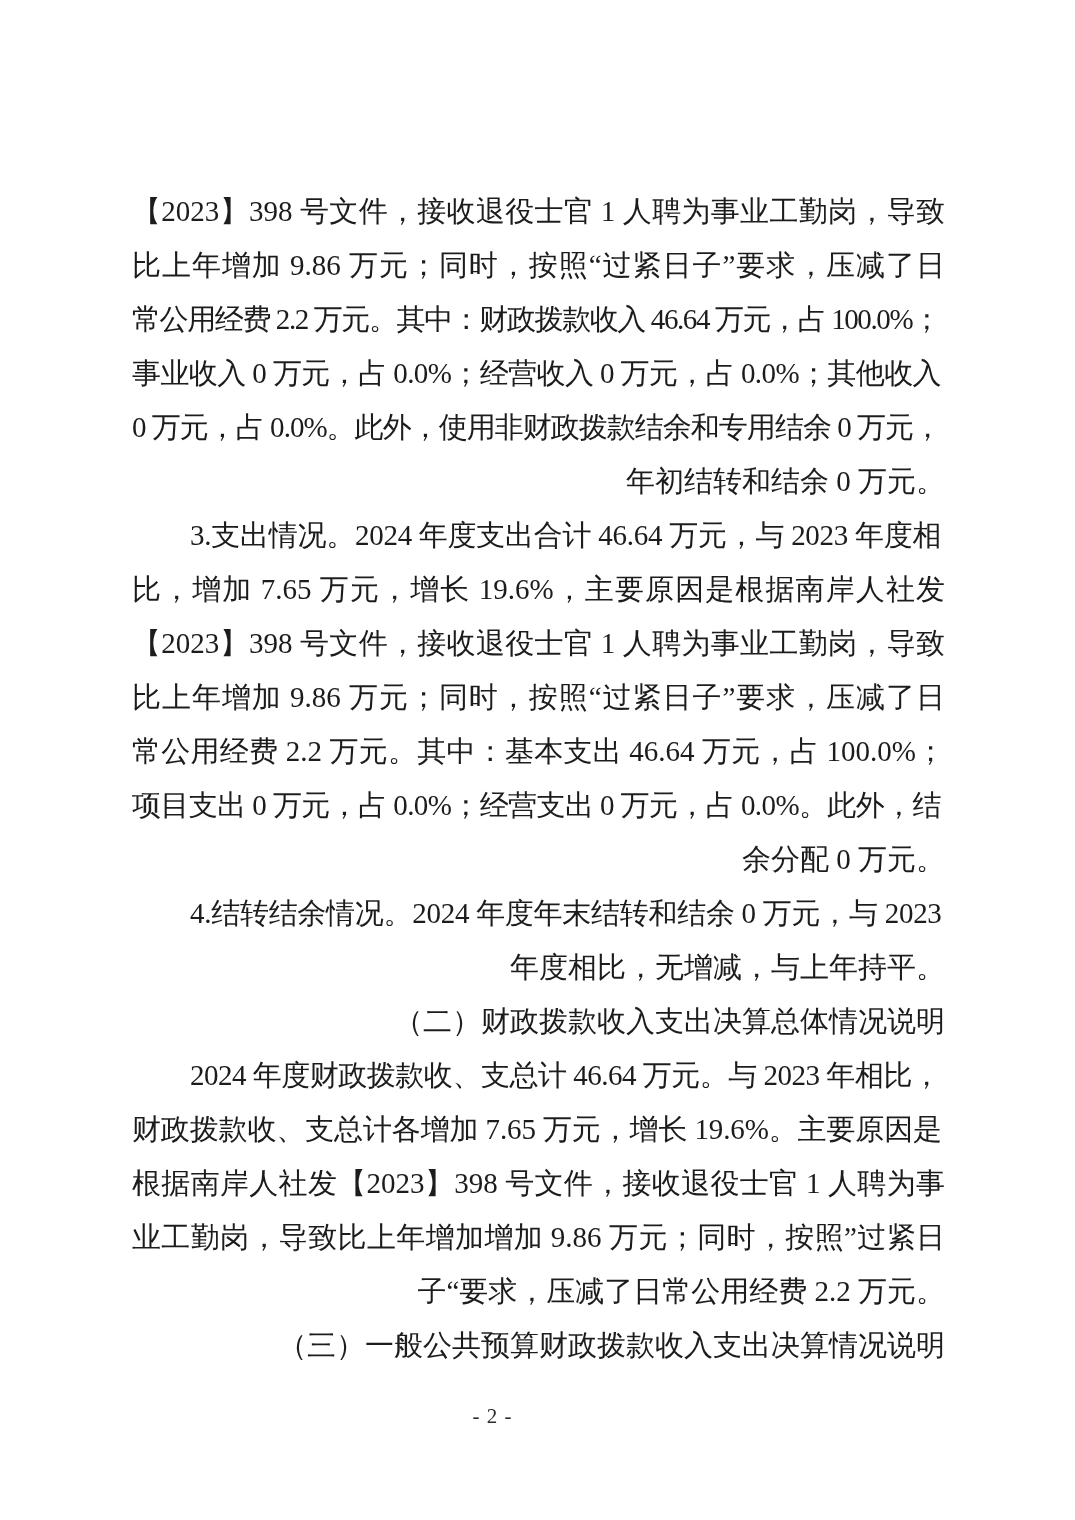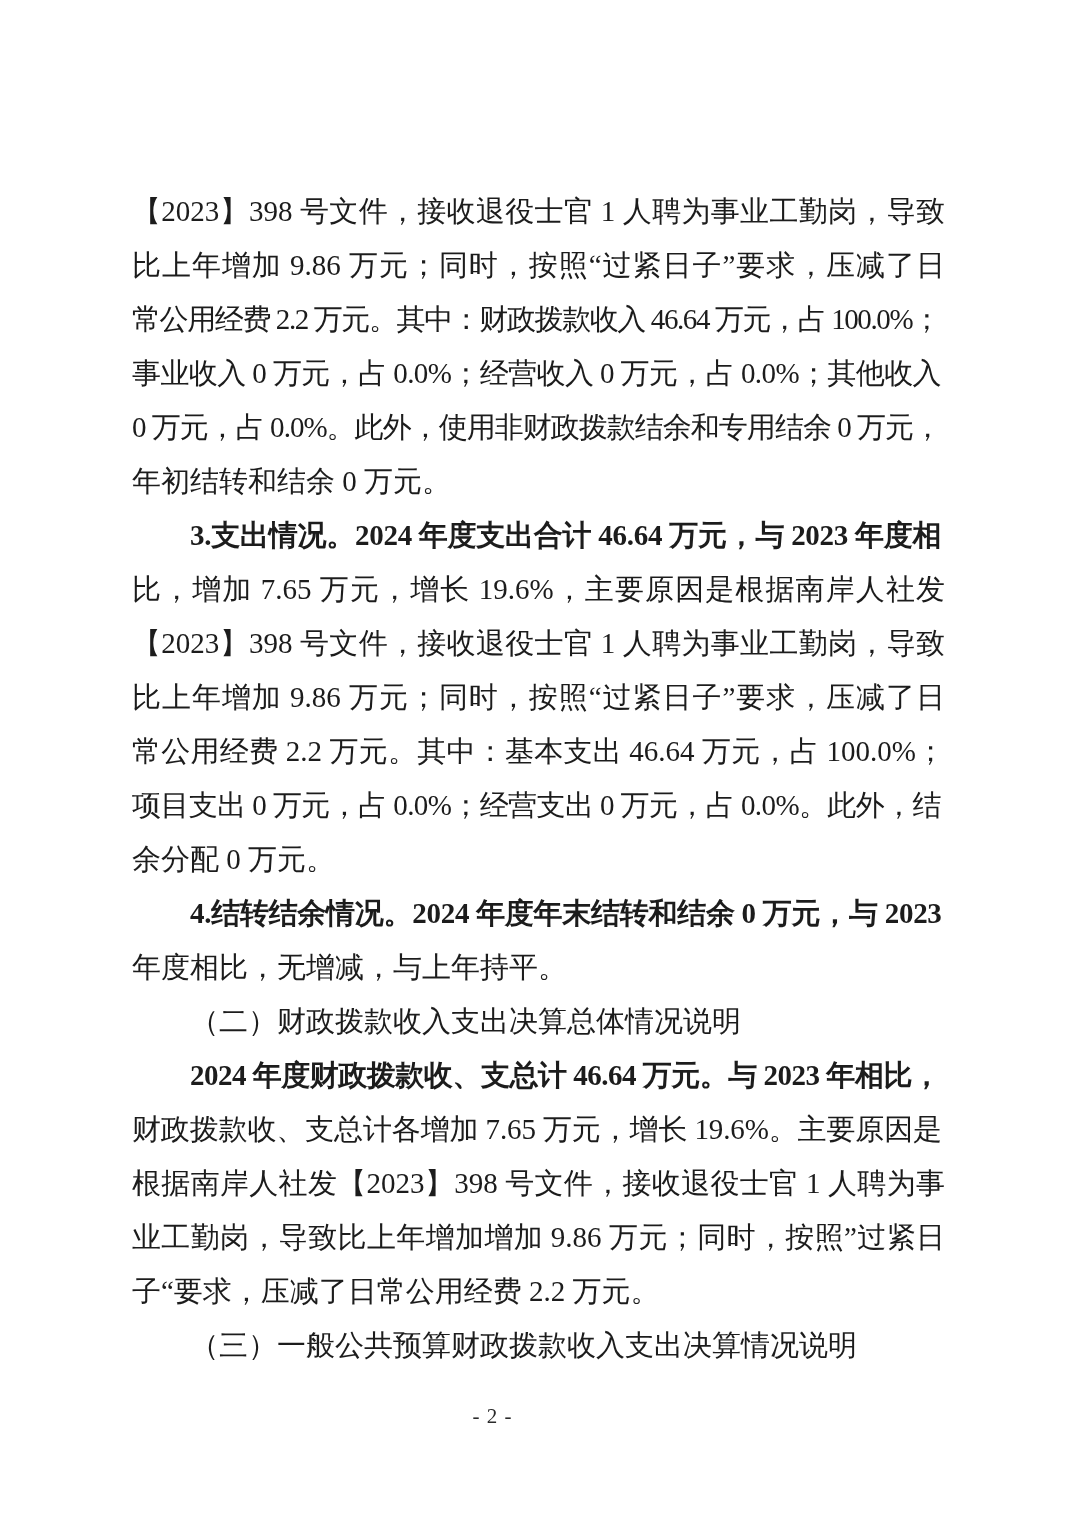--- a/index.html
+++ b/index.html
@@ -18,27 +18,27 @@
   .textblock {
     position: absolute;
     left: 132px; top: 184px; width: 813px;
     font-size: 29px;
     line-height: 54px;
   }
   .line {
     white-space: nowrap;       
     text-align: left;
   }
-  .line.fit { white-space: normal; }
+  .line.fit { white-space: normal; text-align: right; }
   .line.just.fit {
     text-align: justify;
     text-align-last: justify;
     text-justify: inter-character;
   }
-  .line.indent { text-indent: 58px; font-weight: bold; }
+  .line.indent { text-indent: 58px; }
   .line.heading { font-weight: 400; }
   .footer {
     position: absolute;
     left: 0; right: 0; top: 1404px;
     text-align: center;
     font-size: 21px;
     color: #2a2a2a;
     letter-spacing: 1px;
   }
 </style>

